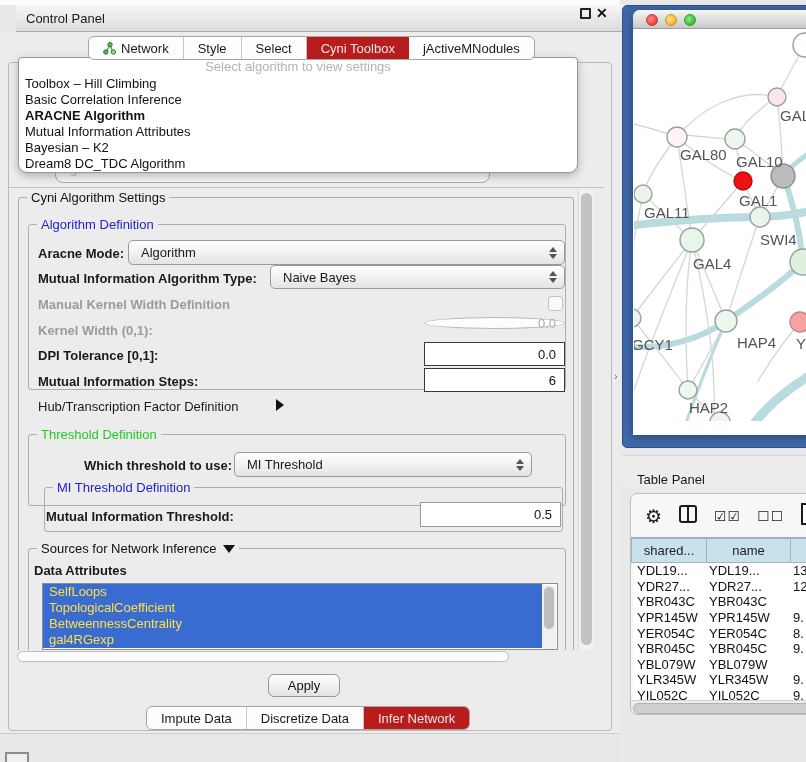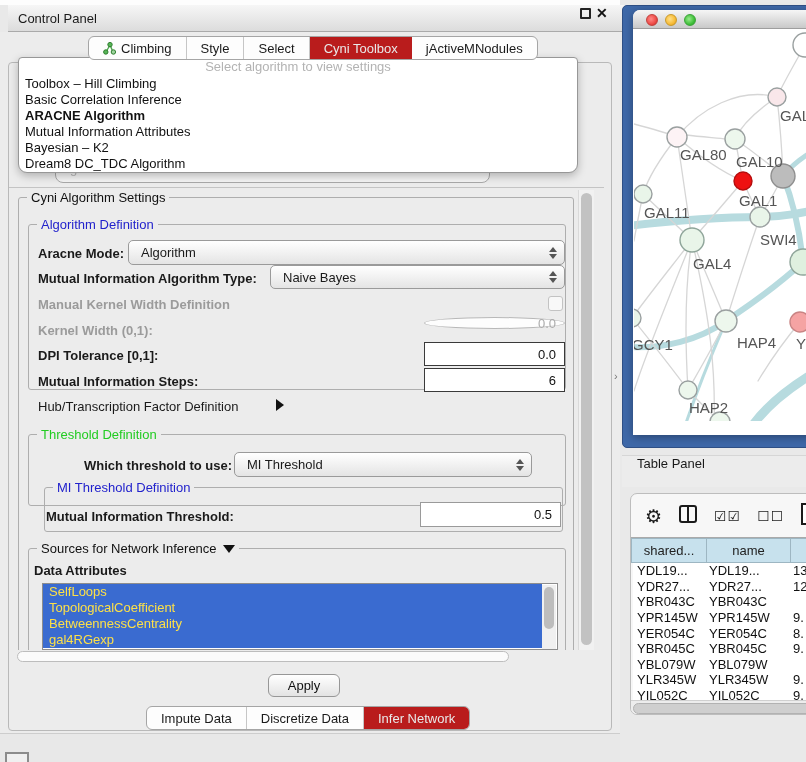--- a/index.html
+++ b/index.html
@@ -8,21 +8,21 @@
     position:relative; overflow:hidden;
     background:#e9e9e9;
     font-family:"Liberation Sans", sans-serif;
     font-size:13px; color:#1a1a1a;
   }
   .abs { position:absolute; }
 
   
   .cp-topstrip { left:0; top:0; width:620px; height:5px; background:#fdfdfd; }
   .cp-titlebar {
-    left:8px; top:5px; width:622px; height:27px;
+    left:16px; top:5px; width:622px; height:27px;
     background:linear-gradient(#f6f6f6,#dcdcdc);
     border-bottom:1px solid #aaa;
     display:flex; align-items:center; padding-left:10px;
   }
   .cp-title { font-size:13px; color:#1a1a1a; }
   .float-btn { position:absolute; left:580px; top:8px; width:11px; height:11px; border:2px solid #222; border-radius:1px; background:transparent; }
   .close-btn { position:absolute; left:596px; top:5px; font-size:14px; font-weight:bold; color:#111; cursor:default; }
 
   .cp-body { left:0; top:32px; width:620px; height:701px; background:#ececec; }
   .cp-inner {
@@ -144,21 +144,21 @@
   .net-bluepanel { left:622px; top:5px; width:260px; height:443px; background:#3e68a8; border:1px solid #2e4f85; border-radius:5px 0 0 5px; }
   .mac-window { left:633px; top:10px; width:300px; height:425px; background:#fff; border-radius:7px 7px 0 0; box-shadow:0 2px 8px rgba(0,0,0,.35); }
   .mac-titlebar { position:absolute; left:0; top:0; width:100%; height:19px; background:linear-gradient(#f6f6f6,#c9c9c9); border-radius:7px 7px 0 0; border-bottom:1px solid #9e9e9e; }
   .light { position:absolute; top:3.5px; width:12px; height:12px; border-radius:50%; }
   .light.red { left:13px; background:radial-gradient(circle at 4px 4px,#ff8a87,#ee4b47 60%,#b92521); border:1px solid #c0423e; }
   .light.yellow { left:32px; background:radial-gradient(circle at 4px 4px,#ffe08a,#f7bb36 60%,#cf8f1e); border:1px solid #c99a2b; }
   .light.green { left:51px; background:radial-gradient(circle at 4px 4px,#9aeb8e,#41c03a 60%,#249a22); border:1px solid #3ba338; }
   .net-canvas { position:absolute; left:1px; top:19px; width:298px; height:392px; background:#fff; overflow:hidden; }
 
   
-  .tp-titlebar { left:622px; top:455px; width:184px; height:32px; background:#ececec; border-top:1px solid #d6d6d6; display:flex; align-items:flex-start; padding-left:15px; }
+  .tp-titlebar { left:622px; top:455px; width:184px; height:32px; background:#ececec; border-top:1px solid #d6d6d6; display:flex; align-items:flex-end; padding-left:15px; }
   .tp-box { left:630px; top:493px; width:220px; height:222px; background:#f7f7f7; border:1px solid #bdbdbd; border-radius:7px; overflow:hidden; }
   .tp-toolbar { position:absolute; left:0; top:0; width:100%; height:43px; display:flex; align-items:center; gap:16px; padding-left:14px; }
   .tp-toolbar .gear { font-family:"DejaVu Sans", sans-serif; font-size:19px; color:#1a1a1a; }
   .tp-toolbar .checks { font-family:"DejaVu Sans", sans-serif; font-size:14px; color:#1a1a1a; letter-spacing:1px; }
   .tp-header { position:absolute; left:0px; top:43px; width:100%; height:26px; display:flex; border-top:1px solid #aaa; }
   .tp-header .hcell {
     background:#c7e1ed; border:1px solid #9db6c2; border-left:none;
     display:flex; align-items:center; justify-content:center; color:#222;
   }
   .tp-header .hcell:first-child { border-left:1px solid #9db6c2; }
@@ -192,21 +192,21 @@
   <div class="tab">
     <span class="ticon">
       <svg width="13" height="13" viewBox="0 0 13 13">
         <line x1="3" y1="10" x2="7" y2="3" stroke="#4aa34a" stroke-width="1.4"></line>
         <line x1="7" y1="3" x2="10" y2="10" stroke="#4aa34a" stroke-width="1.4"></line>
         <circle cx="7" cy="2.6" r="2.2" fill="#57b657" stroke="#2f7d2f"></circle>
         <circle cx="2.8" cy="10" r="2.2" fill="#57b657" stroke="#2f7d2f"></circle>
         <circle cx="10.4" cy="10" r="2.2" fill="#9fd69f" stroke="#2f7d2f"></circle>
       </svg>
     </span>
-    <span>Climbing</span>
+    <span>Network</span>
   </div>
   <div class="tab">
       <span>Style</span>
     </div>
   <div class="tab">
       <span>Select</span>
     </div>
   <div class="tab selected">
       <span>Cyni Toolbox</span>
     </div>

